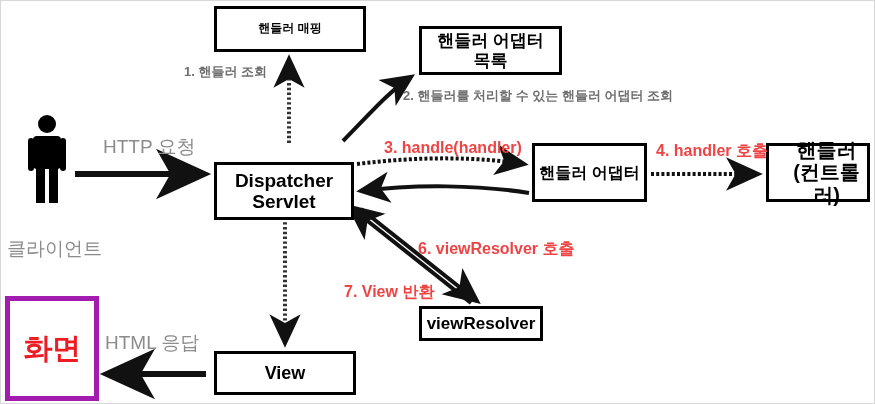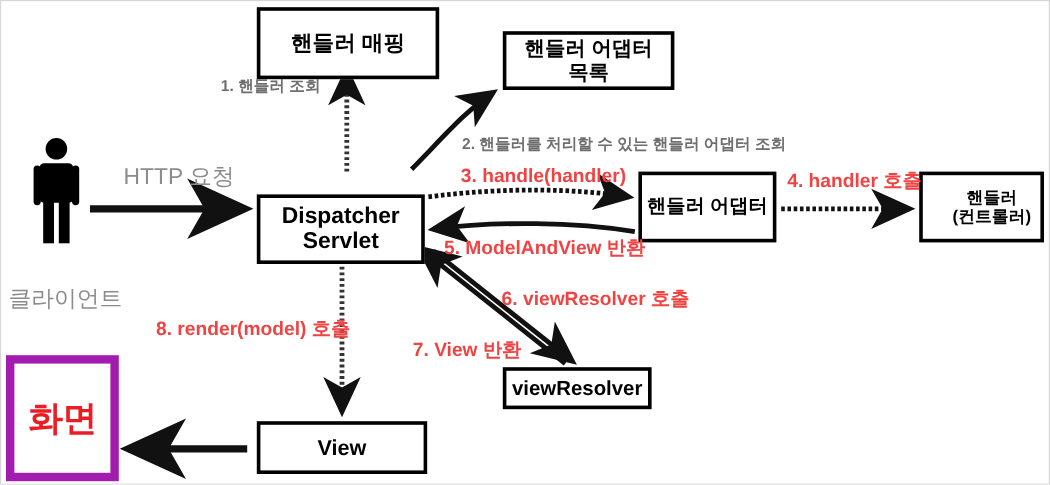--- a/index.html
+++ b/index.html
@@ -34,36 +34,36 @@
     justify-content: center;
     text-align: center;
     color: #000000;
     font-family: "Liberation Sans", sans-serif;
     font-weight: bold;
     line-height: 1.12;
     z-index: 3;
   }
   .node-text { display: block; white-space: pre-line; }
 
-  #node-handler-mapping { left: 213px; top: 5px;   width: 152px; height: 60px;  font-size: 18px; }
+  #node-handler-mapping { left: 213px; top: 5px;   width: 152px; height: 46px;  font-size: 12px; }
   #node-adapter-list    { left: 418px; top: 25px;  width: 143px; height: 49px;  font-size: 17px; }
   #node-dispatcher      { left: 213px; top: 161px; width: 140px; height: 58px;  font-size: 19px; }
   #node-handler-adapter { left: 531px; top: 142px; width: 115px; height: 59px;  font-size: 16px; }
-  #node-handler-ctrl    { left: 765px; top: 142px; width: 104px; height: 59px;  font-size: 14px; padding-left: 17px; }
+  #node-handler-ctrl    { left: 765px; top: 142px; width: 104px; height: 59px;  font-size: 20px; padding-left: 17px; }
   #node-viewresolver    { left: 418px; top: 305px; width: 124px; height: 35px;  font-size: 17px; }
   #node-view            { left: 213px; top: 350px; width: 142px; height: 44px;  font-size: 18px; }
 
   .screen-box {
     position: absolute;
     left: 4px;
     top: 295px;
     width: 94px;
     height: 105px;
     box-sizing: border-box;
-    border: 7px solid #a21caf;
+    border: 5px solid #a21caf;
     background: #ffffff;
     display: flex;
     align-items: center;
     justify-content: center;
     z-index: 3;
   }
   .screen-box .screen-text {
     color: #ed1c24;
     font-family: "Liberation Sans", sans-serif;
     font-weight: bold;
@@ -94,21 +94,21 @@
     position: absolute;
     color: #ef4444;
     font-family: "Liberation Sans", sans-serif;
     font-weight: bold;
     font-size: 16px;
     white-space: nowrap;
     z-index: 4;
   }
 
   #lbl-1 { left: 183px; top: 62px; text-align: right; }
-  #lbl-2 { left: 384px; top: 86px; margin-top: 24px; }
+  #lbl-2 { left: 402px; top: 86px; }
   #lbl-3 { left: 383px; top: 138px; }
   #lbl-5 { left: 369px; top: 196px; }
   #lbl-6 { left: 417px; top: 238px; }
   #lbl-7 { left: 343px; top: 281px; }
   #lbl-8 { left: 129px; top: 263px; }
   #lbl-4 { left: 655px; top: 140px; }
 
   #lbl-http-req { left: 102px; top: 133px; }
   #lbl-http-res { left: 104px; top: 329px; }
   #lbl-client   { left: 6px;   top: 203px; color:#8c8c8c; font-size: 19px; font-weight: normal;
@@ -214,20 +214,19 @@
   </div>
 
   <div class="node" id="node-view">
     <span class="node-text">View</span>
   </div>
 
   <div class="lbl" id="lbl-1">1. 핸들러 조회</div>
   <div class="lbl" id="lbl-2">2. 핸들러를 처리할 수 있는 핸들러 어댑터 조회</div>
   <div class="lbl-dark" id="lbl-3">3. handle(handler)</div>
   <div class="lbl-dark" id="lbl-4">4. handler 호출</div>
-  <div class="lbl-dark" id="lbl-5">5. ModelAndView 반환</div>
   <div class="lbl-dark" id="lbl-6">6. viewResolver 호출</div>
   <div class="lbl-dark" id="lbl-7">7. View 반환</div>
-  <div class="lbl-dark" id="lbl-8">8. render(model) 호출</div>
 
   <div class="lbl-light" id="lbl-http-req">HTTP 요청</div>
+  <div class="lbl-light" id="lbl-http-res">HTML 응답</div>
 
 </div>
 
 </body></html>

